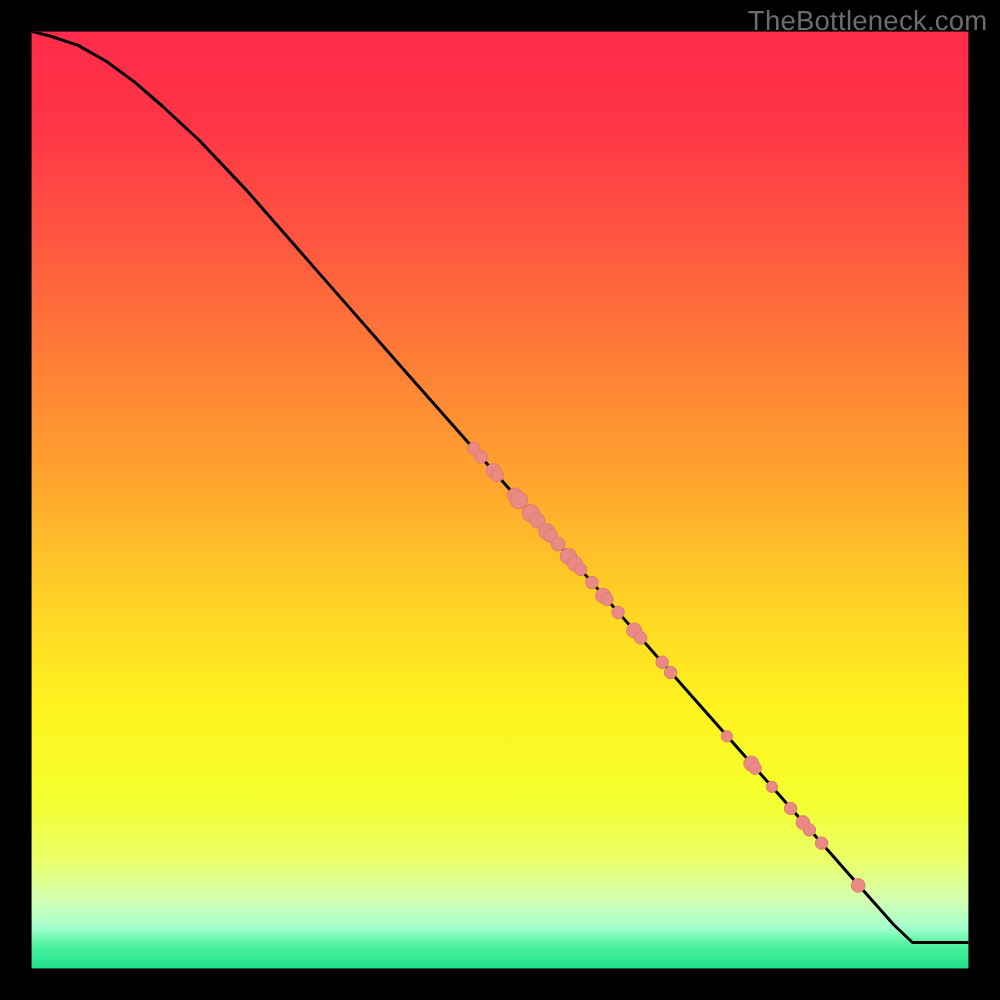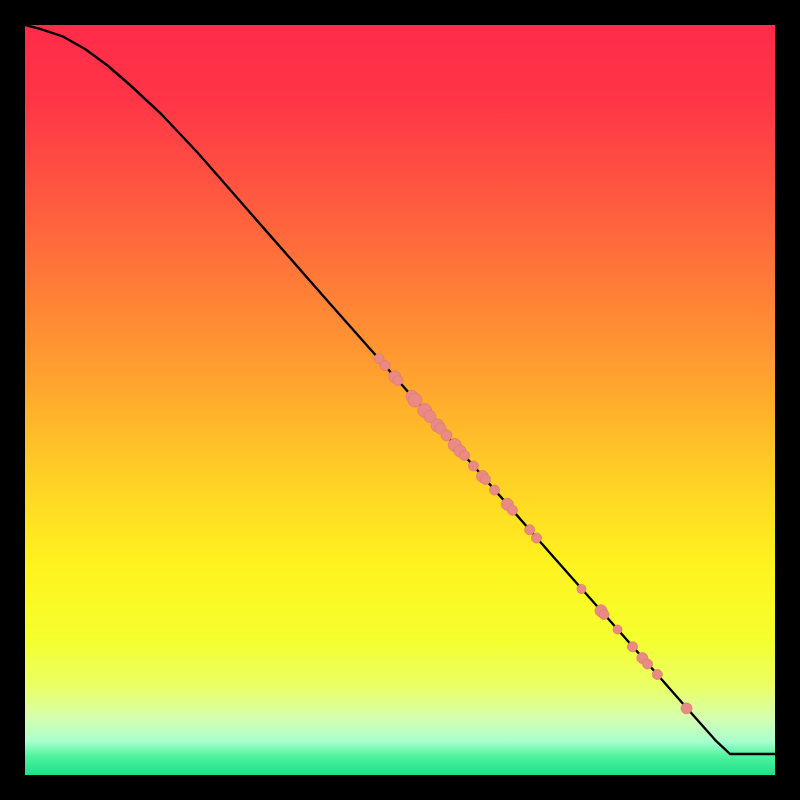--- a/index.html
+++ b/index.html
@@ -40,20 +40,21 @@
   }
   svg.overlay {
     position: absolute;
     inset: 0;
   }
 </style>
 </head>
 <body>
 
 <div class="stage">
+  <div class="watermark">TheBottleneck.com</div>
 
   <div class="plot-area">
     <svg class="gradient-bg" width="750" height="750" viewBox="0 0 750 750">
       <defs>
         <linearGradient id="bg-grad" x1="0" y1="0" x2="0" y2="1">
             <stop offset="0.00%" stop-color="#ff2b4a"></stop>
             <stop offset="10.00%" stop-color="#ff3547"></stop>
             <stop offset="22.00%" stop-color="#ff5640"></stop>
             <stop offset="35.00%" stop-color="#ff7d37"></stop>
             <stop offset="48.00%" stop-color="#ffa52e"></stop>

